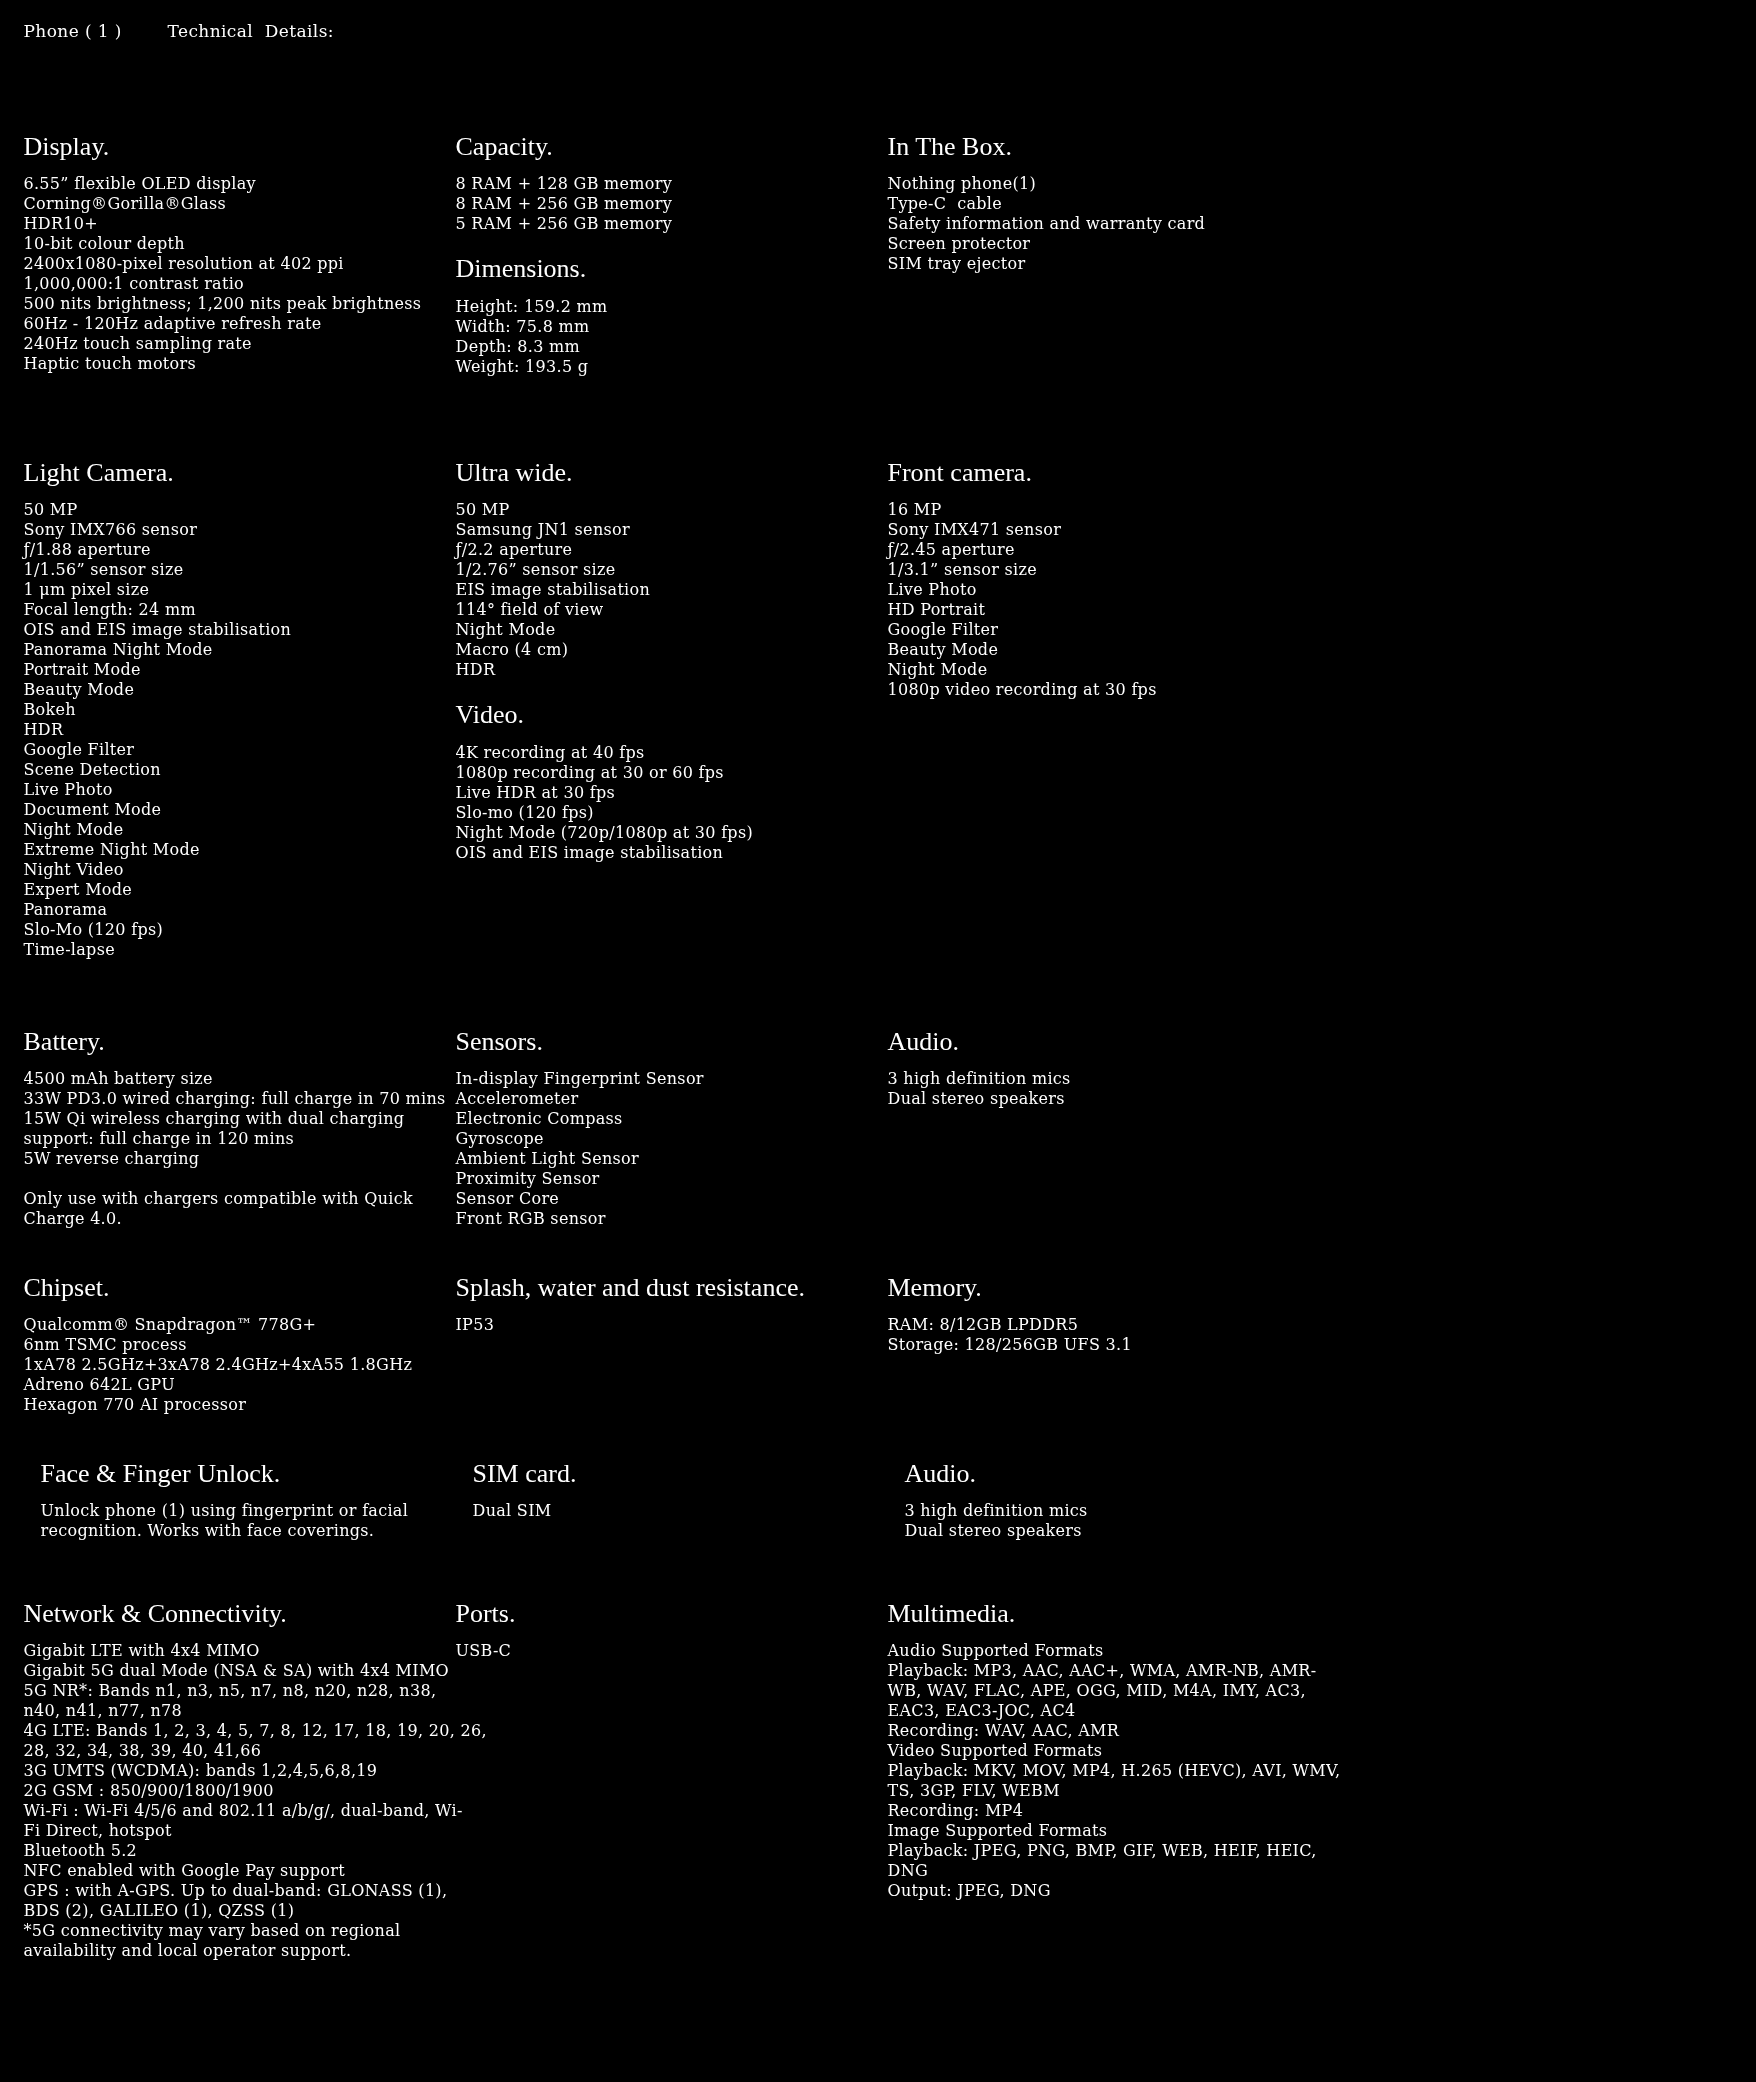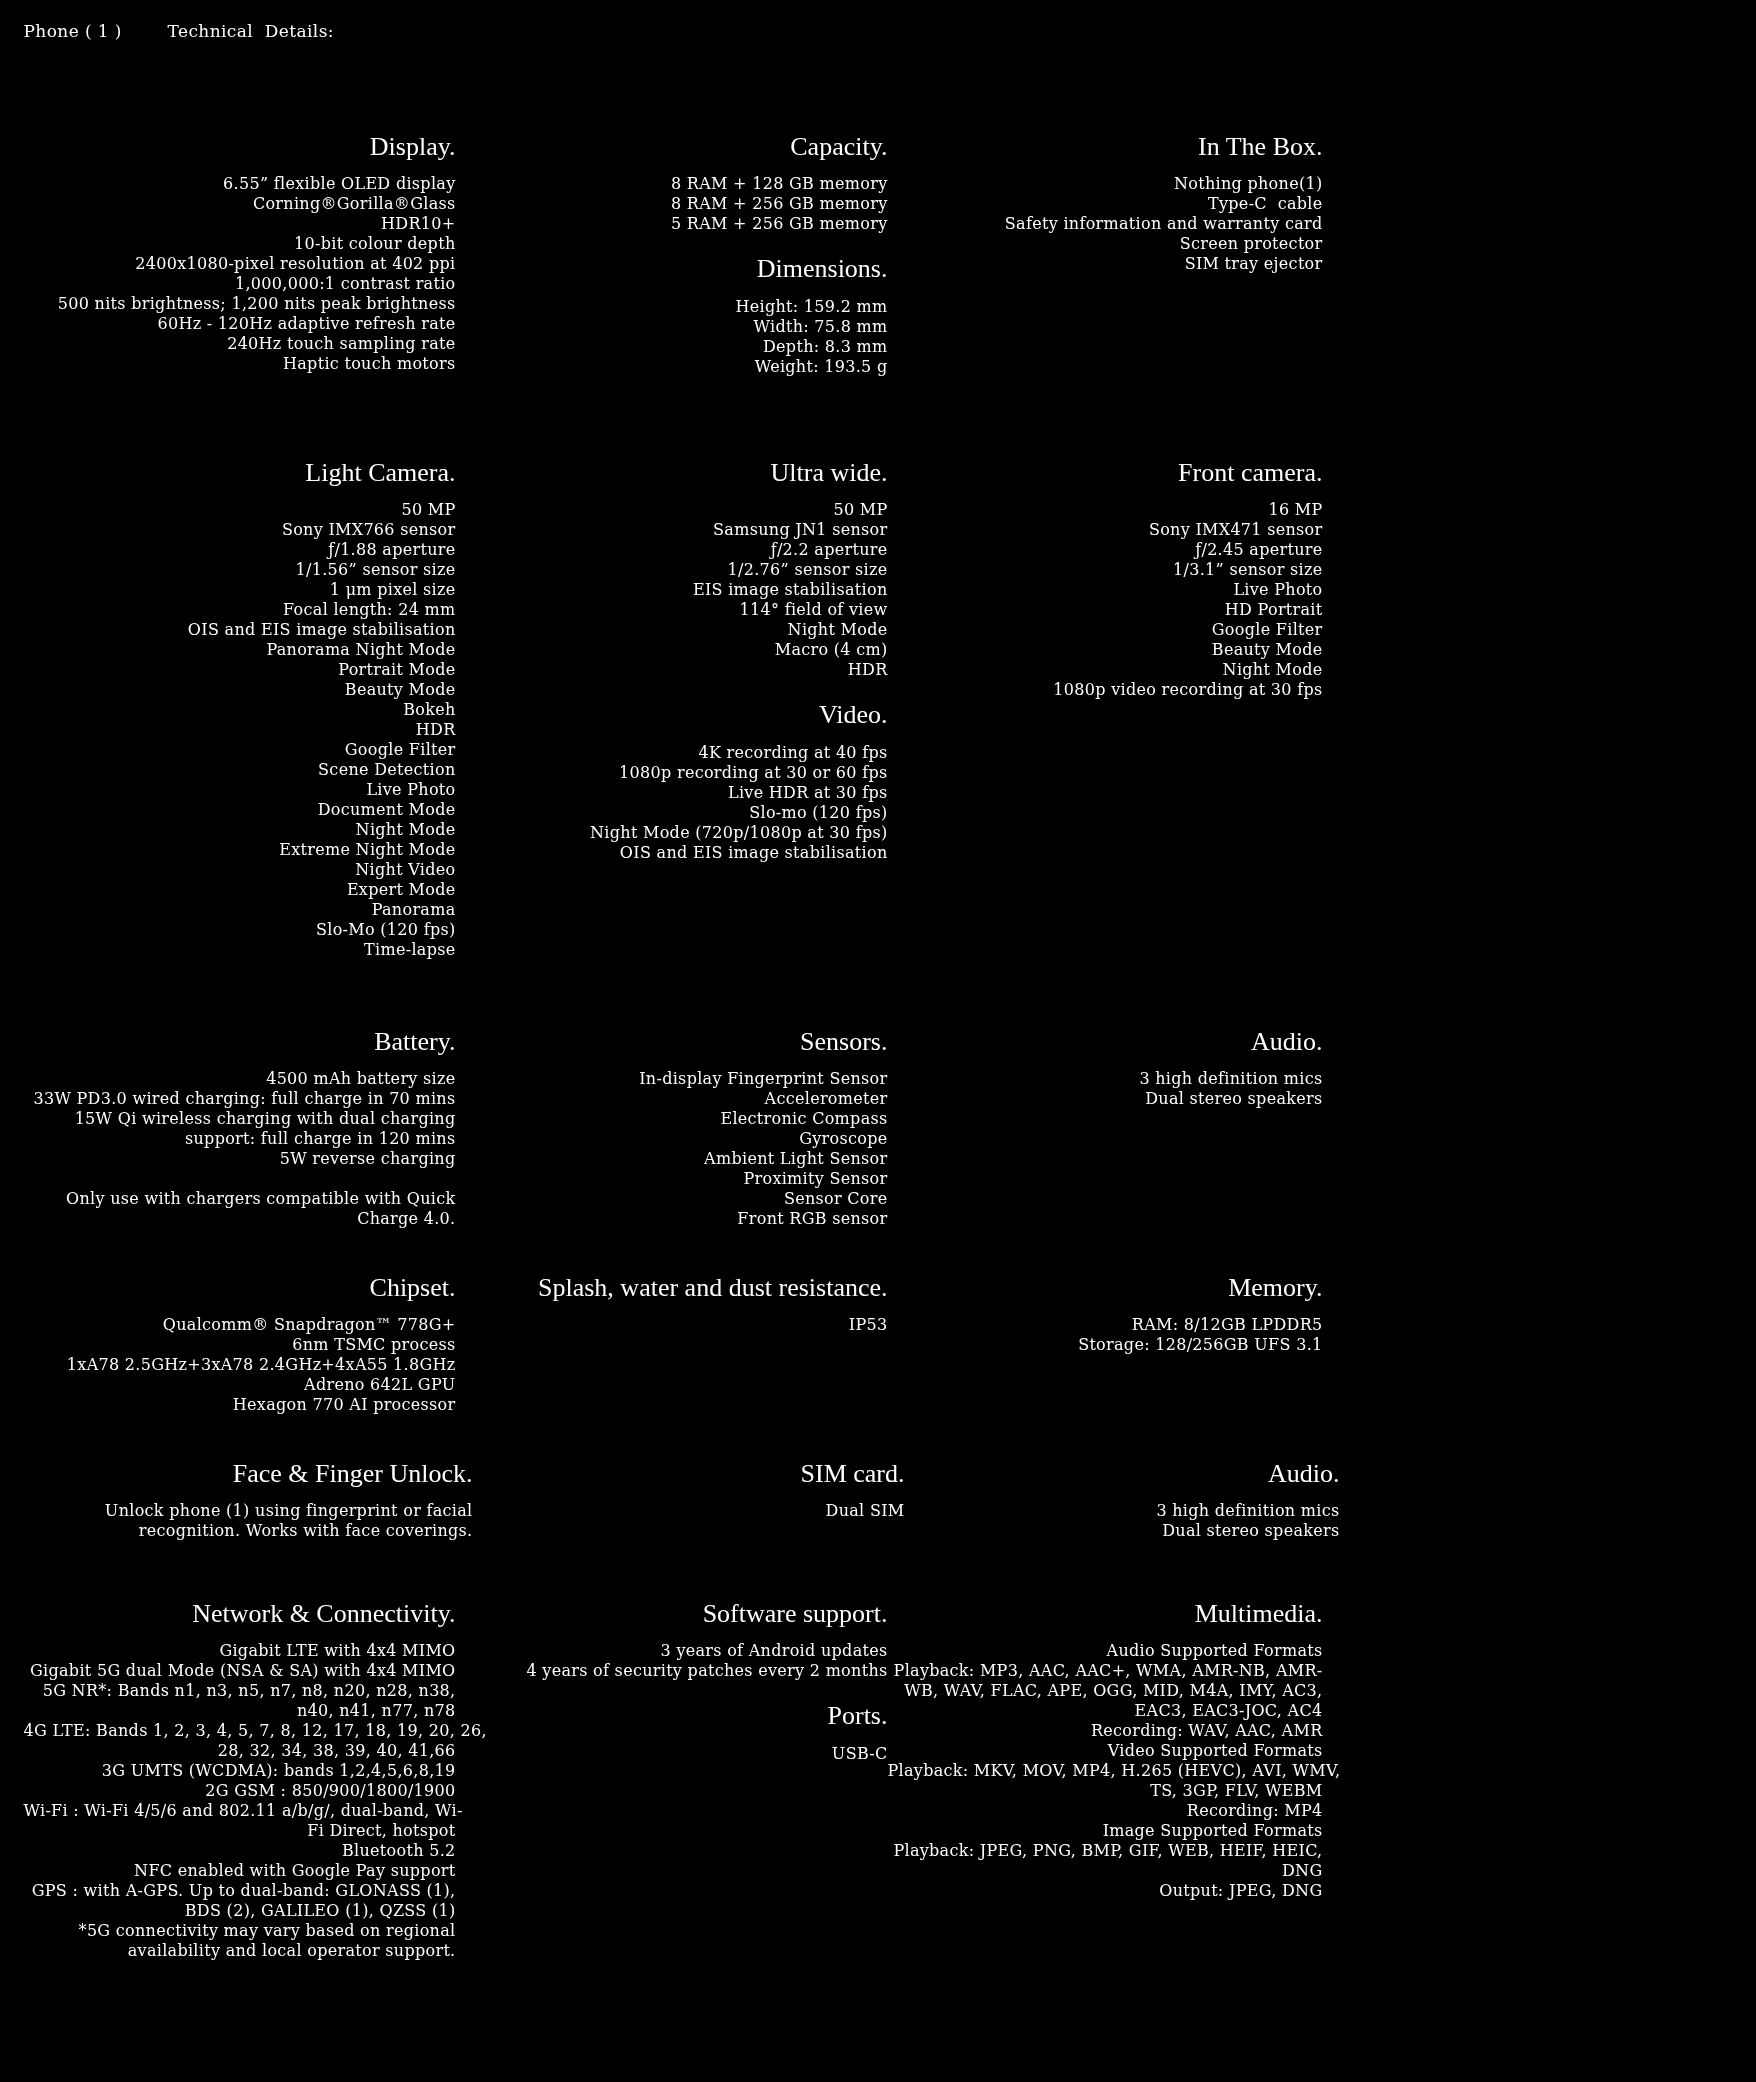--- a/index.html
+++ b/index.html
@@ -24,21 +24,21 @@
   }
   .brand{left:0;}
   .ptitle{left:144px;}
   .row{
     position:absolute;left:23.5px;
     display:grid;
     grid-template-columns:432px 432px 435px;
     align-items:start;
     color:#fff;
   }
-  .cell{min-width:0;text-align:right;}
+  .cell{min-width:0;}
   .block{margin:0;padding:0;}
   .block:not(:first-child){margin-top:18px;}
   .block-title{
     font-family:"Liberation Serif","DejaVu Serif",serif;
     font-weight:400;
     font-size:26px;line-height:33px;
     margin:0 0 11.3px 0;
     white-space:pre;
   }
   .line{
@@ -266,25 +266,20 @@
             <div class="line">Bluetooth 5.2</div>
             <div class="line">NFC enabled with Google Pay support</div>
             <div class="line">GPS : with A-GPS. Up to dual-band: GLONASS (1),</div>
             <div class="line">BDS (2), GALILEO (1), QZSS (1)</div>
             <div class="line">*5G connectivity may vary based on regional</div>
             <div class="line">availability and local operator support.</div>
           </section>
         </div>
         <div class="cell">
           <section class="block">
-            <h2 class="block-title">Software support.</h2>
-            <div class="line">3 years of Android updates</div>
-            <div class="line">4 years of security patches every 2 months</div>
-          </section>
-          <section class="block">
             <h2 class="block-title">Ports.</h2>
             <div class="line">USB-C</div>
           </section>
         </div>
         <div class="cell">
           <section class="block">
             <h2 class="block-title">Multimedia.</h2>
             <div class="line">Audio Supported Formats</div>
             <div class="line">Playback: MP3, AAC, AAC+, WMA, AMR-NB, AMR-</div>
             <div class="line">WB, WAV, FLAC, APE, OGG, MID, M4A, IMY, AC3,</div>

